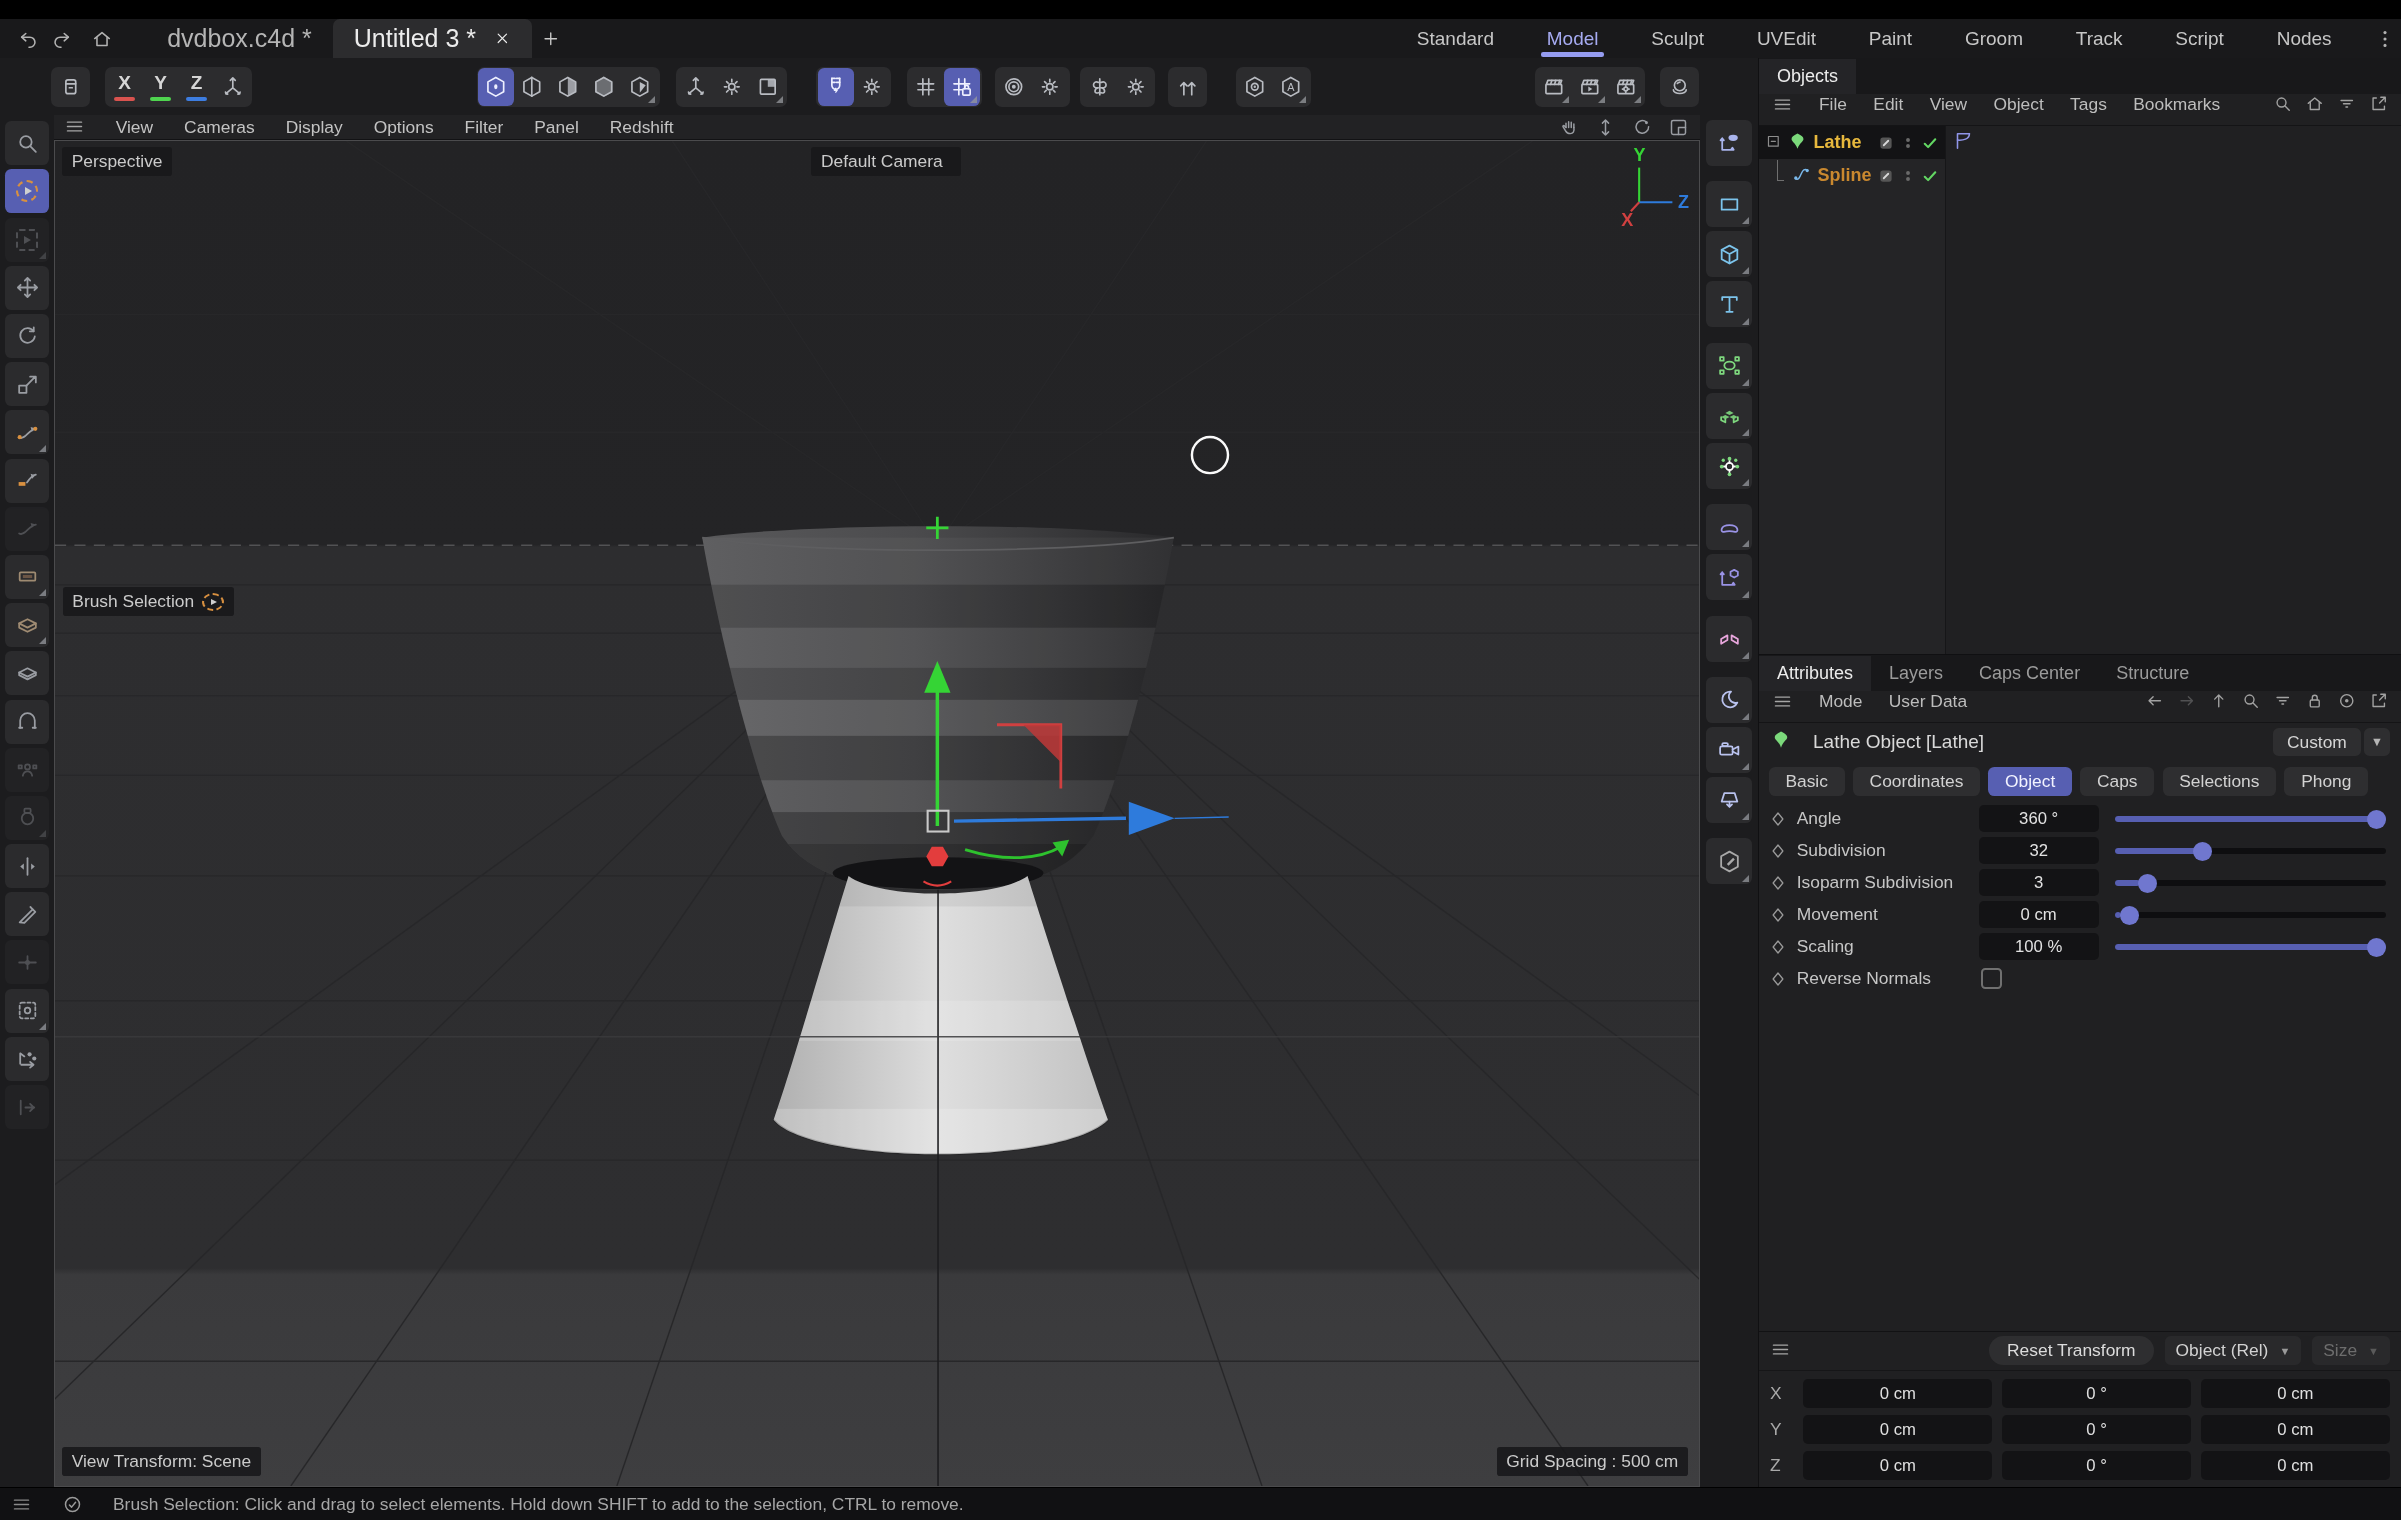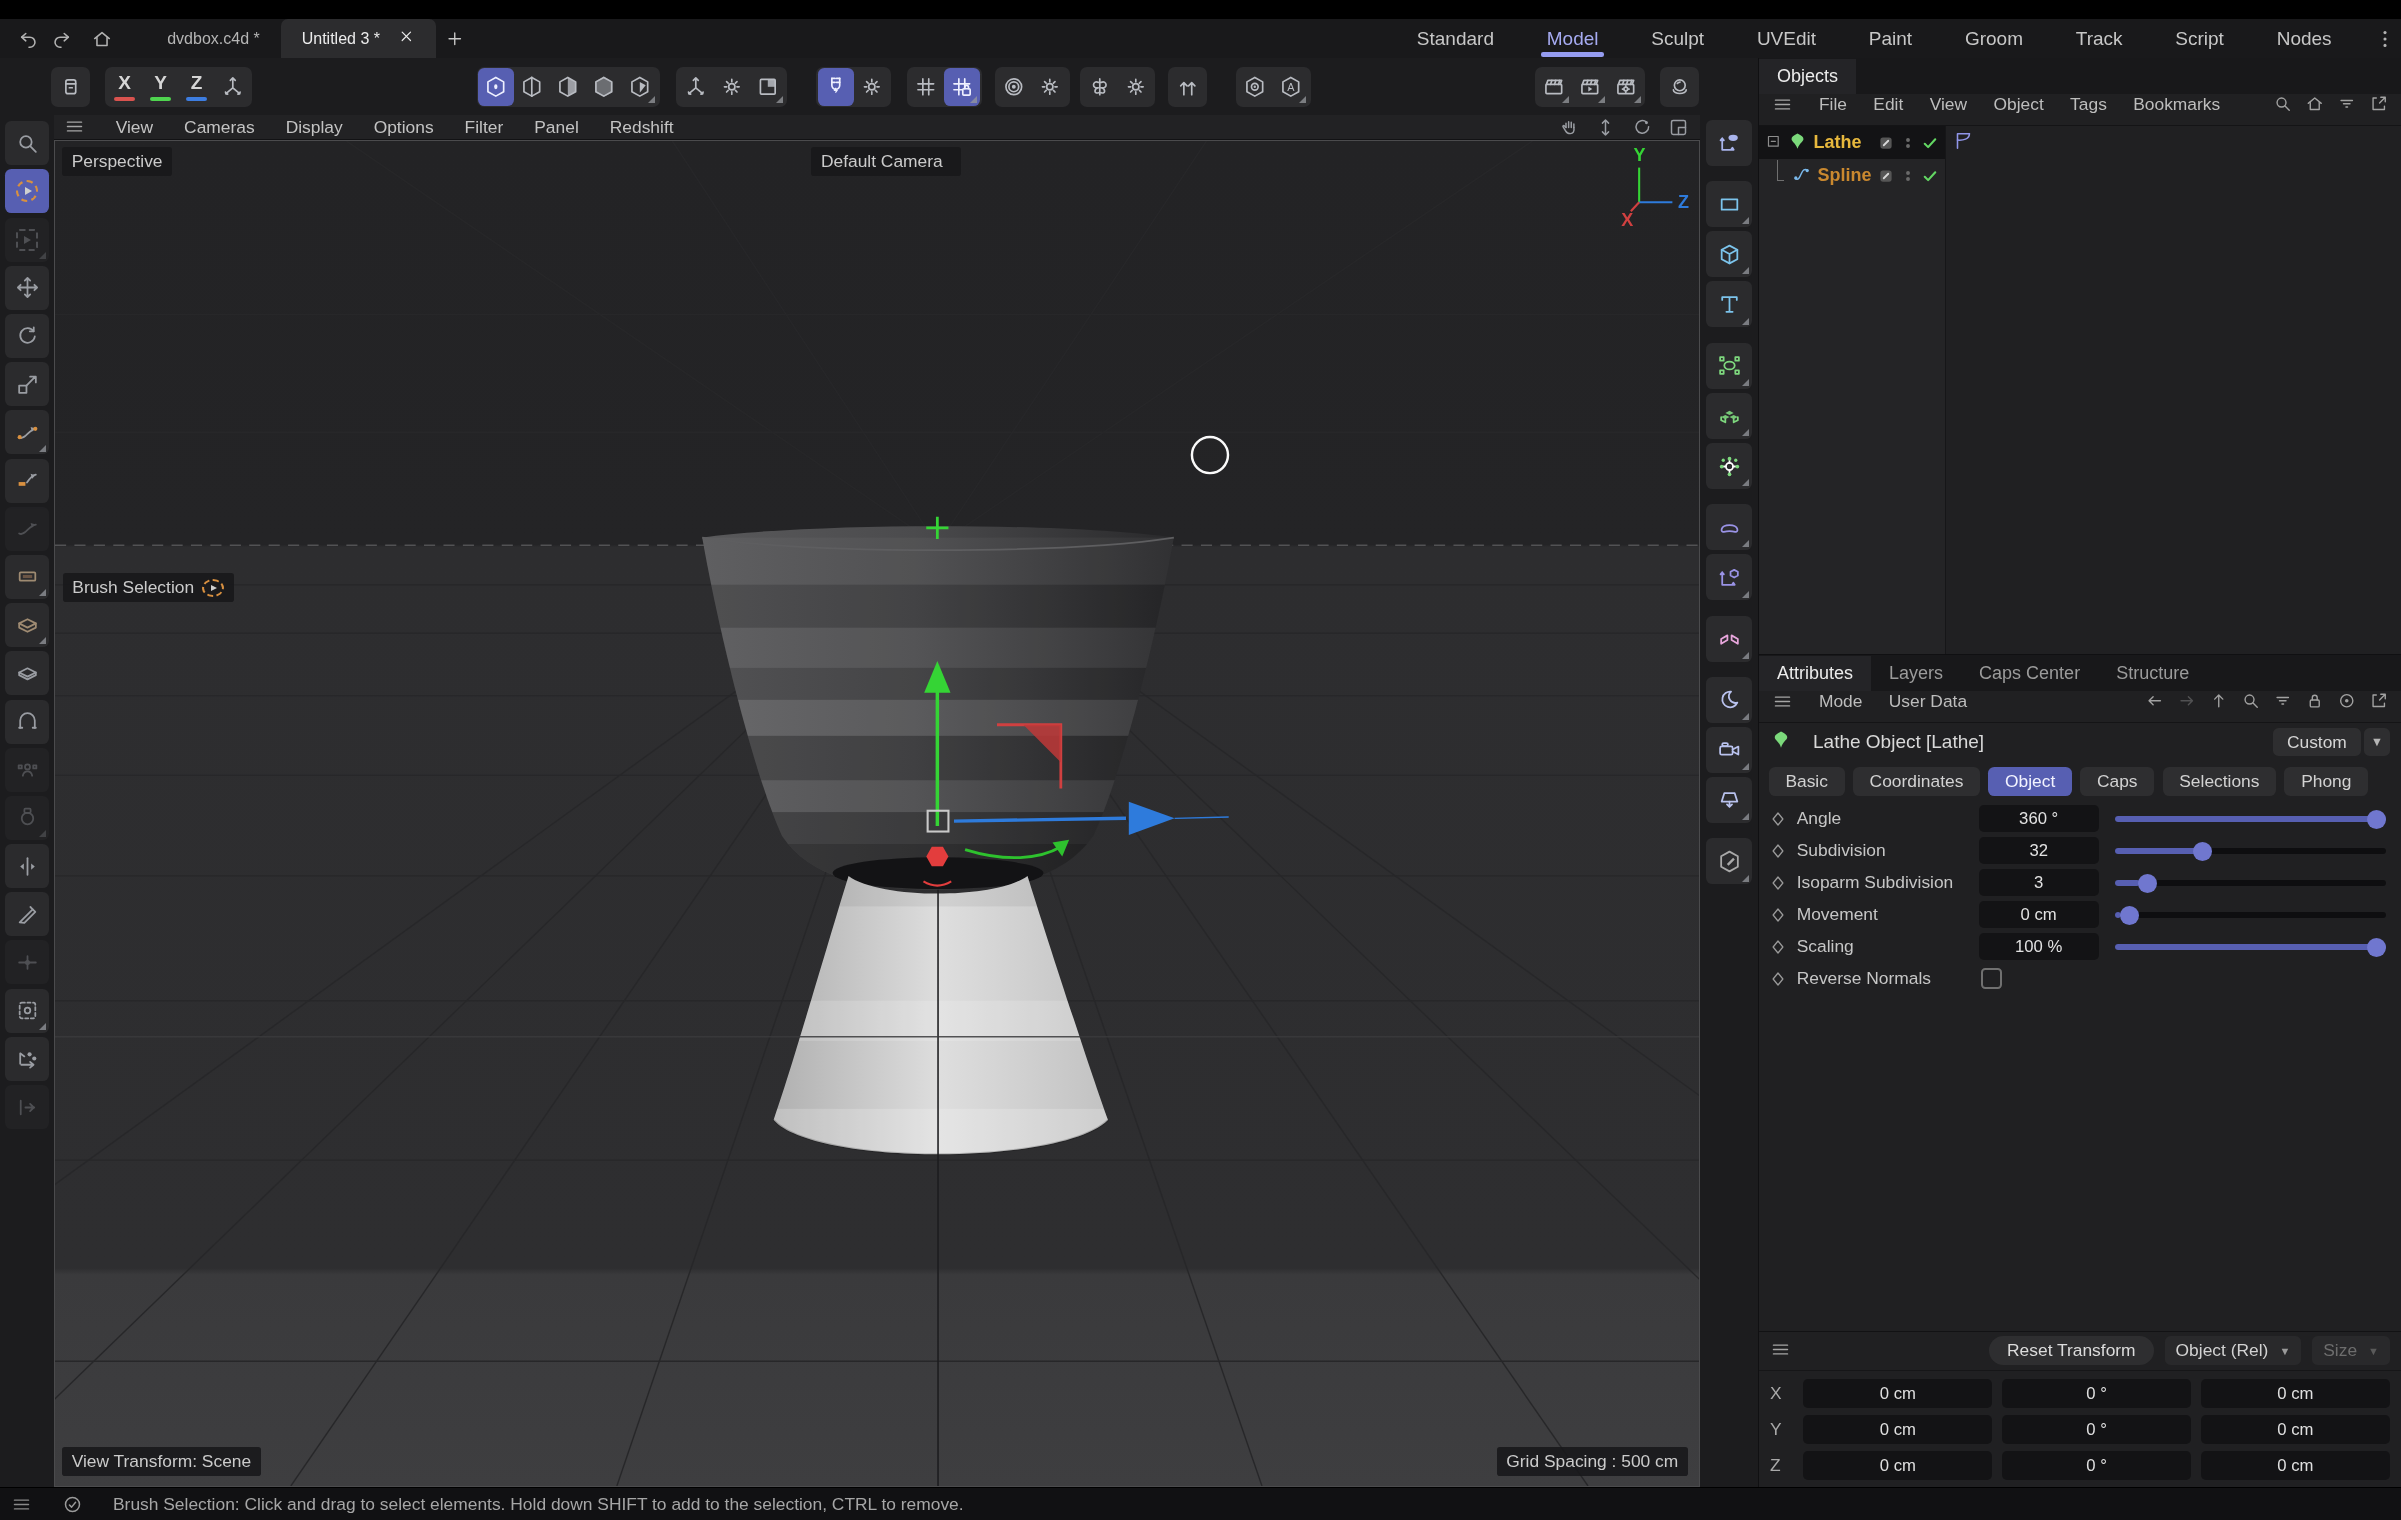--- a/index.html
+++ b/index.html
@@ -4,21 +4,21 @@
 <style>
   html,body{margin:0;padding:0;width:2401px;height:1520px;overflow:hidden;background:#000;
     font-family:"Liberation Sans",sans-serif;-webkit-font-smoothing:antialiased;color:#c5c5c5;}
   *{box-sizing:border-box;user-select:none}
   #app{position:relative;width:2401px;height:1520px;background:#161618;display:flex;flex-direction:column}
   
   #titlebar{height:58px;background:#000;display:flex;align-items:flex-end;flex:0 0 58px}
   #tabrow{height:39px;width:100%;background:#19191b;display:flex;align-items:center;padding-left:12.5px}
   .tb-ic{width:32px;height:32px;display:flex;align-items:center;justify-content:center;color:#b2b2b2}
   .tb-ic svg{width:22px;height:22px}
-  .doc-tab{height:39px;display:flex;align-items:center;gap:18px;padding:3px 21px;font-size:16px;color:#b5b5b5}
+  .doc-tab{height:39px;display:flex;align-items:center;gap:18px;padding:3px 21px;font-size:25px;color:#b5b5b5}
   .doc-tab.active{background:#2c2c2e;border-radius:7px 7px 0 0;color:#ececec}
   .doc-tab .x svg{width:16.7px;height:16.7px}
   .plus-btn{width:38px;display:flex;align-items:center;justify-content:center;color:#c9c9c9}
   .plus-btn svg{width:19.5px;height:19.5px}
   #layoutTabs{margin-left:auto;display:flex;align-items:center;gap:0;margin-right:11px}
   .lay-tab{position:relative;padding:0 26.4px;font-size:19px;color:#c7c7c7;height:39px;display:flex;align-items:center}
   .lay-tab.active{color:#a6abf2}
   .lay-tab.active::after{content:"";position:absolute;left:21px;right:21px;bottom:1.4px;height:4.2px;border-radius:2.1px;background:#959cf0}
   
   #main{flex:1;display:flex;min-height:0}
@@ -760,21 +760,21 @@
                 <span>Default Camera</span>
                 <span id="icCamSmall" style="display:inline-flex">
                   <span style="display: inline-flex;">
                     <svg viewBox="0 0 24 24" fill="none" stroke="currentColor" stroke-width="1.7" stroke-linecap="round" stroke-linejoin="round">
                       <rect x="3.5" y="8" width="11" height="8" rx="1.5"></rect>
                       <path d="M14.5 11l5-2.5v7l-5-2.5"></path>
                     </svg>
                   </span>
                 </span>
               </div>
-            <div class="chip" style="left:7.6px;top:432px">
+            <div class="chip" style="left:7.6px;top:446px">
                 <span>Brush Selection</span>
                 <span class="dcp" style="width:18px;height:18px">
                   <i style="border-left-width:6.3px;border-top-width:3.5px;border-bottom-width:3.5px"></i>
                 </span>
               </div>
             <div class="chip vchip-bl">
                 <span>View Transform: Scene</span>
               </div>
             <div class="chip vchip-br">
                 <span>Grid Spacing : 500 cm</span>

